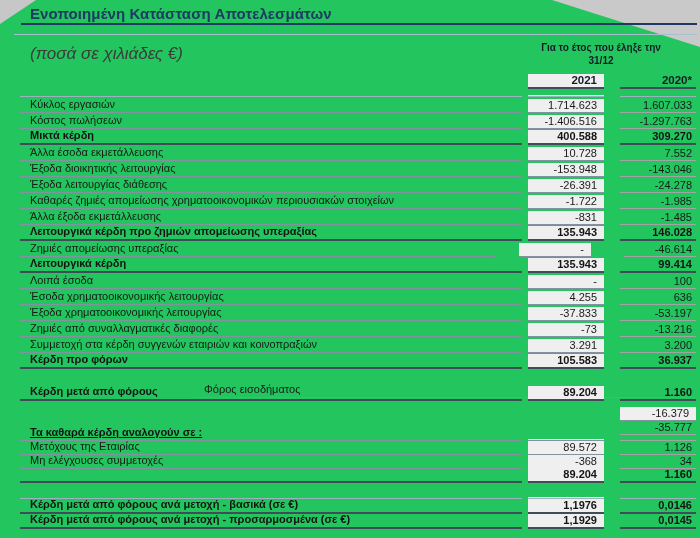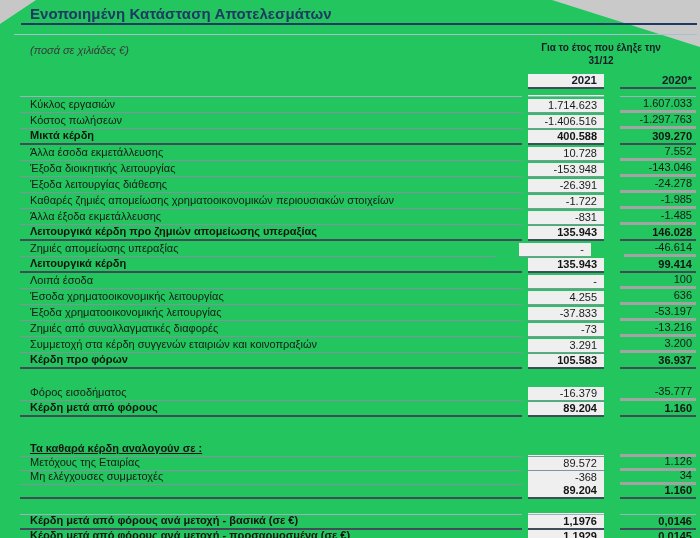--- a/index.html
+++ b/index.html
@@ -13,34 +13,34 @@
   .corner-tr { position:absolute; top:0; right:0; width:148px; height:47px;
     background:#c9c9c9; clip-path:polygon(0 0, 100% 0, 100% 100%); z-index:1; }
 
   .title { position:absolute; left:30px; top:5px; font-size:15px; font-weight:700;
     color:#1F3864; z-index:3; letter-spacing:.1px; }
   .title-rule { position:absolute; left:21px; top:23px; width:676px; height:2px;
     background:#1F3864; z-index:3; }
   .sub-rule { position:absolute; left:14px; top:34px; width:683px; height:1px;
     background:#a9bfcf; z-index:3; }
 
-  .units { position:absolute; left:30px; top:44px; font-size:11px; font-style:italic;
+  .units { position:absolute; left:30px; top:44px; font-size:17px; font-style:italic;
     color:#3b3b3b; z-index:3; }
   .period-header { position:absolute; left:505px; top:41px; width:192px; z-index:3;
     text-align:center; font-size:10px; font-weight:700; color:#151c27; line-height:1.3; }
 
   .tbl { position:absolute; left:20px; top:70px; width:676px; z-index:3; }
   .trow { display:flex; align-items:flex-end; }
   .c-label { width:502px; box-sizing:border-box; padding:14px 2px 1px 10px;
     border-bottom:1px solid #84919f; font-size:11px; line-height:1.18; }
   .c-sp1 { width:6px; }
   .c-v1 { width:76px; box-sizing:border-box; background:#efefef;
     border-bottom:1px solid #84919f; text-align:right; padding:0 7px 1px 0; font-size:11px;margin-top:9px; }
   .c-sp2 { width:16px; }
-  .c-v2 { width:76px; box-sizing:border-box; border-bottom:3px solid #a3a3a3;
+  .c-v2 { width:76px; box-sizing:border-box; border-bottom:1px solid #a3a3a3;
     text-align:right; padding:0 4px 1px 0; font-size:11px; }
 
   .trow.bold .c-label, .trow.bold .c-v1, .trow.bold .c-v2 {
     font-weight:700; border-bottom:2px solid #414c59; color:#141414; }
   .trow.year .c-v1, .trow.year .c-v2 {
     font-weight:700; border-bottom:2px solid #414c59; font-size:11.5px; color:#151c27; }
   .trow.year .c-label { border-bottom:none; }
   .trow.lead .c-label, .trow.lead .c-v1, .trow.lead .c-v2 { border-bottom:1px solid #9fb1c0; }
   .c-label.nolb { border-bottom:none; }
   .c-label.sec-h { font-weight:700; text-decoration:underline; color:#141414; }
@@ -191,21 +191,21 @@
         <div class="c-sp2"></div>
         <div class="c-v2">3.200</div>
       </div>
       <div class="trow bold" style="height: 16px;">
         <div class="c-label">Κέρδη προ φόρων</div>
         <div class="c-sp1"></div>
         <div class="c-v1">105.583</div>
         <div class="c-sp2"></div>
         <div class="c-v2">36.937</div>
       </div>
-      <div class="trow" style="height: 32px;">
+      <div class="trow" style="height: 16px; flex-direction: column;">
         <div class="c-label">Φόρος εισοδήματος</div>
         <div class="c-sp1"></div>
         <div class="c-v1">-16.379</div>
         <div class="c-sp2"></div>
         <div class="c-v2">-35.777</div>
       </div>
       <div class="trow bold" style="height: 16px;">
         <div class="c-label">Κέρδη μετά από φόρους</div>
         <div class="c-sp1"></div>
         <div class="c-v1">89.204</div>

